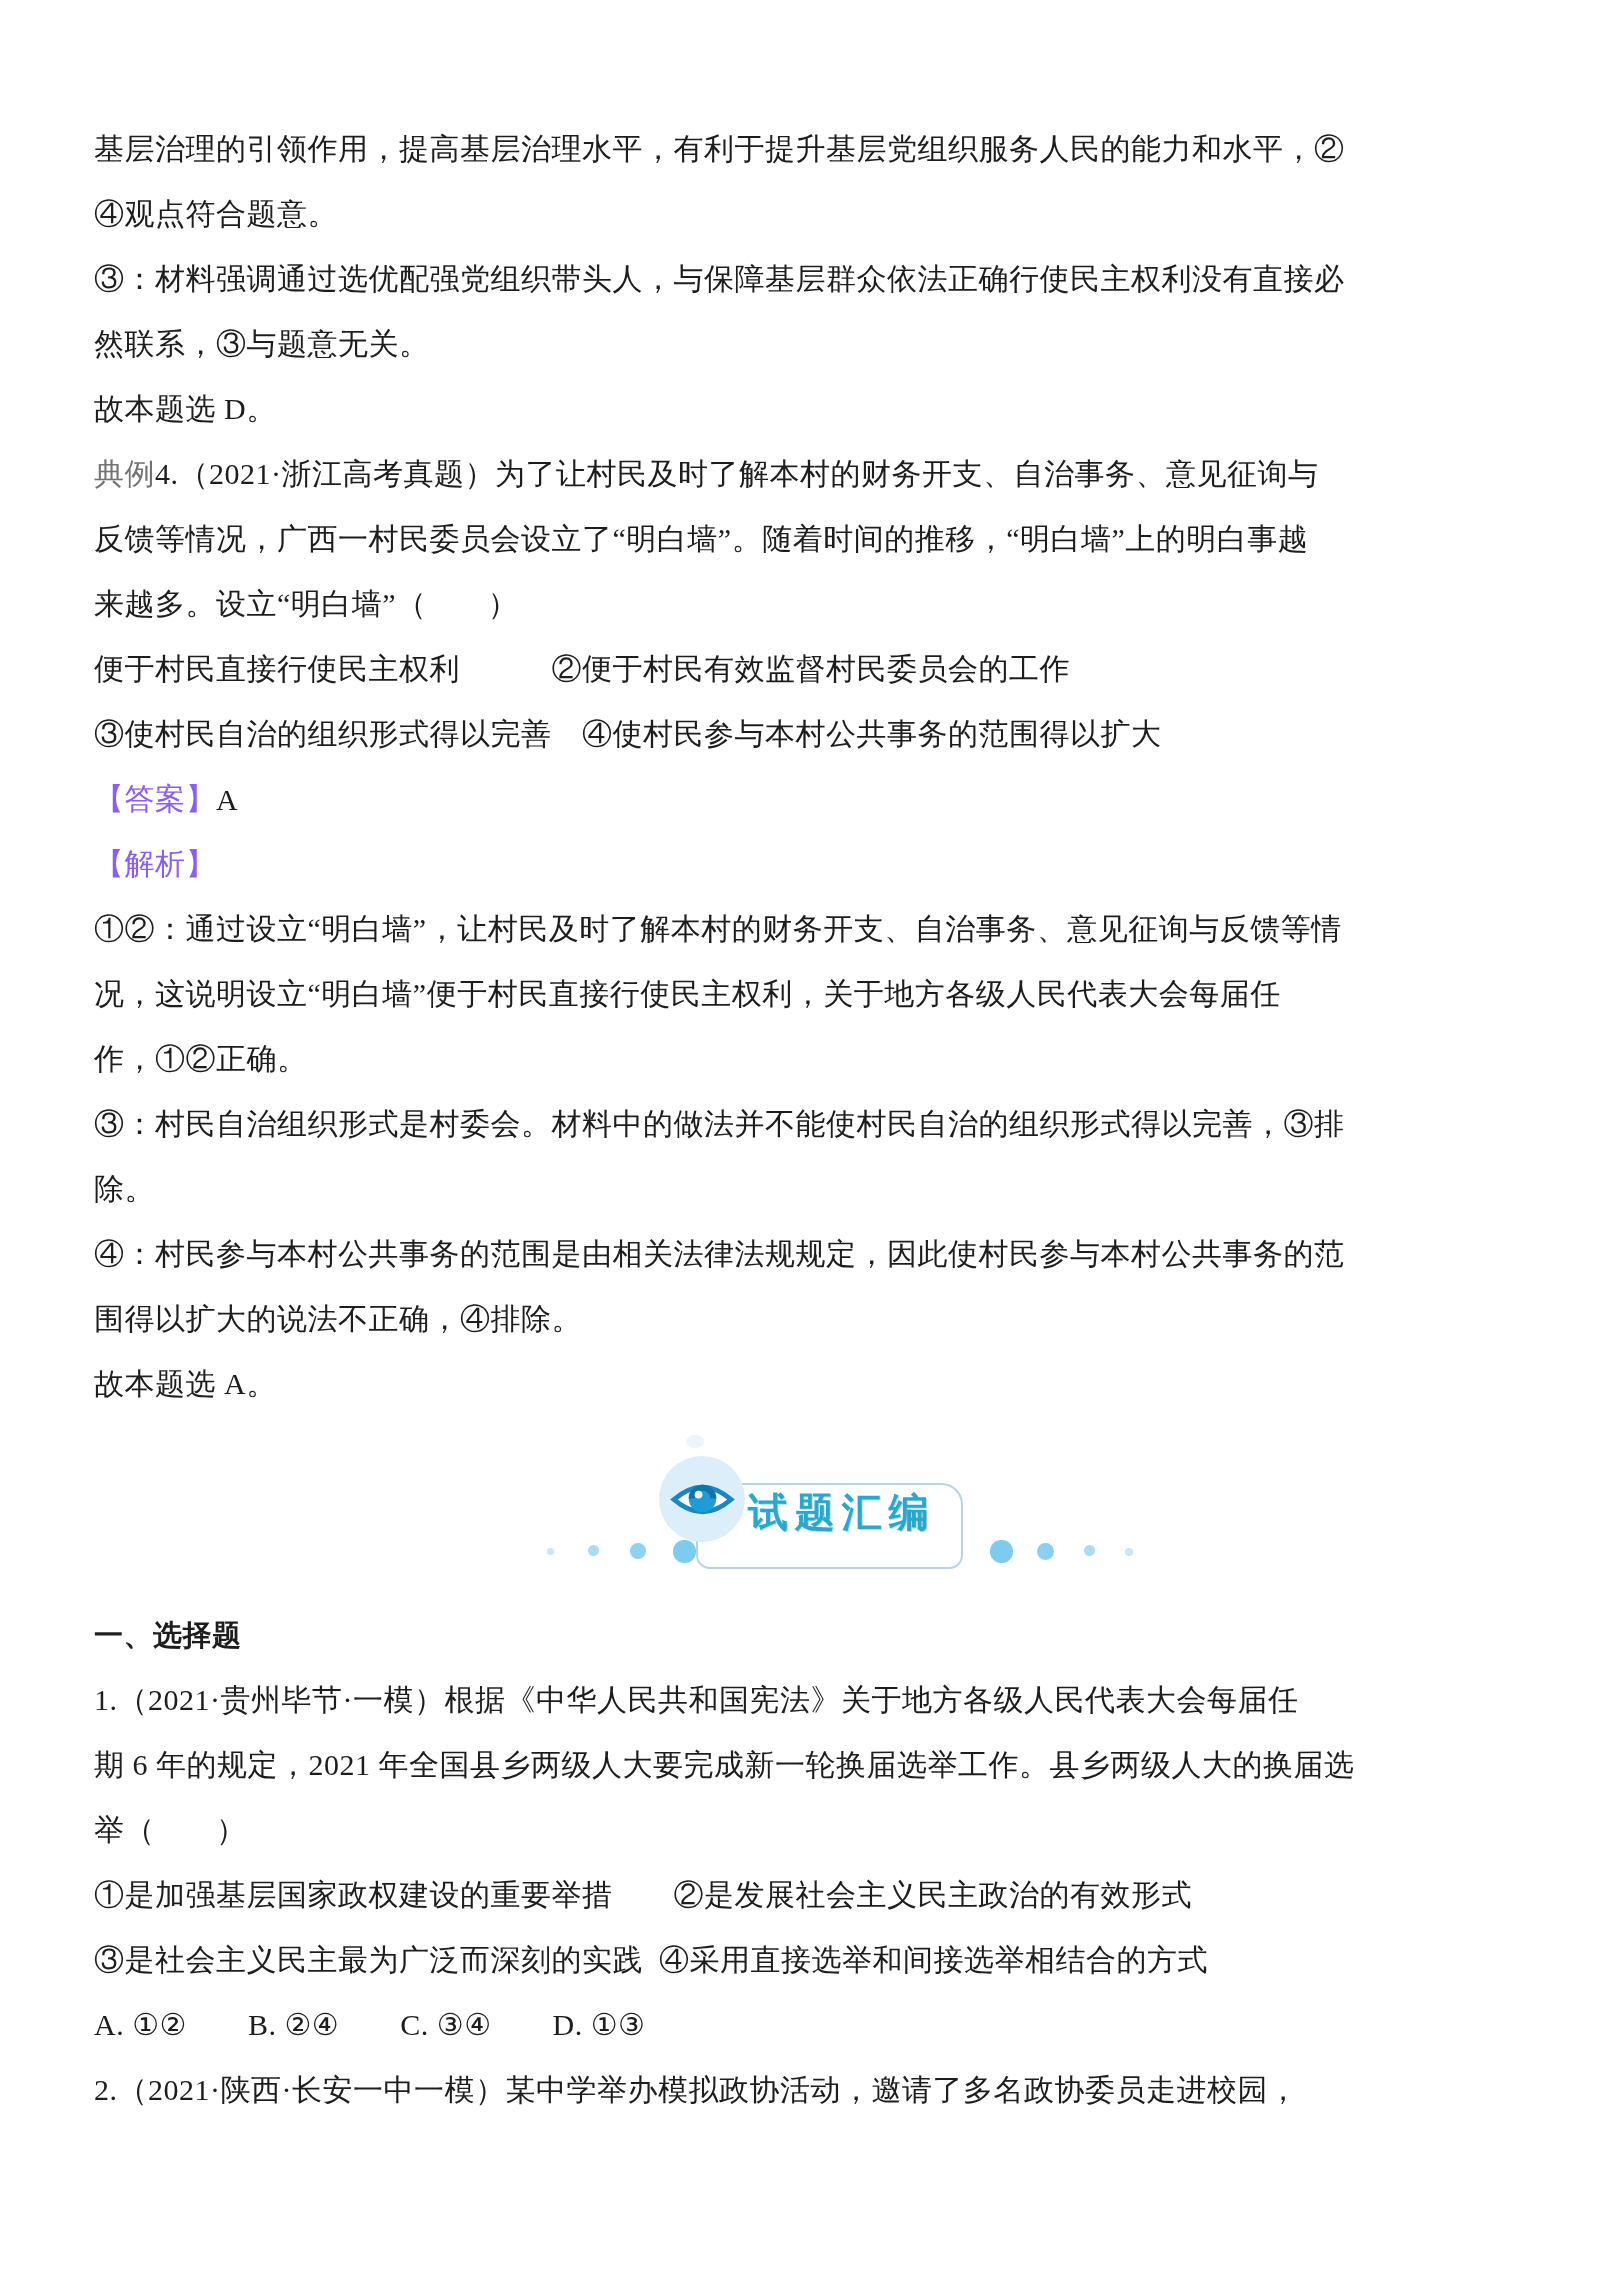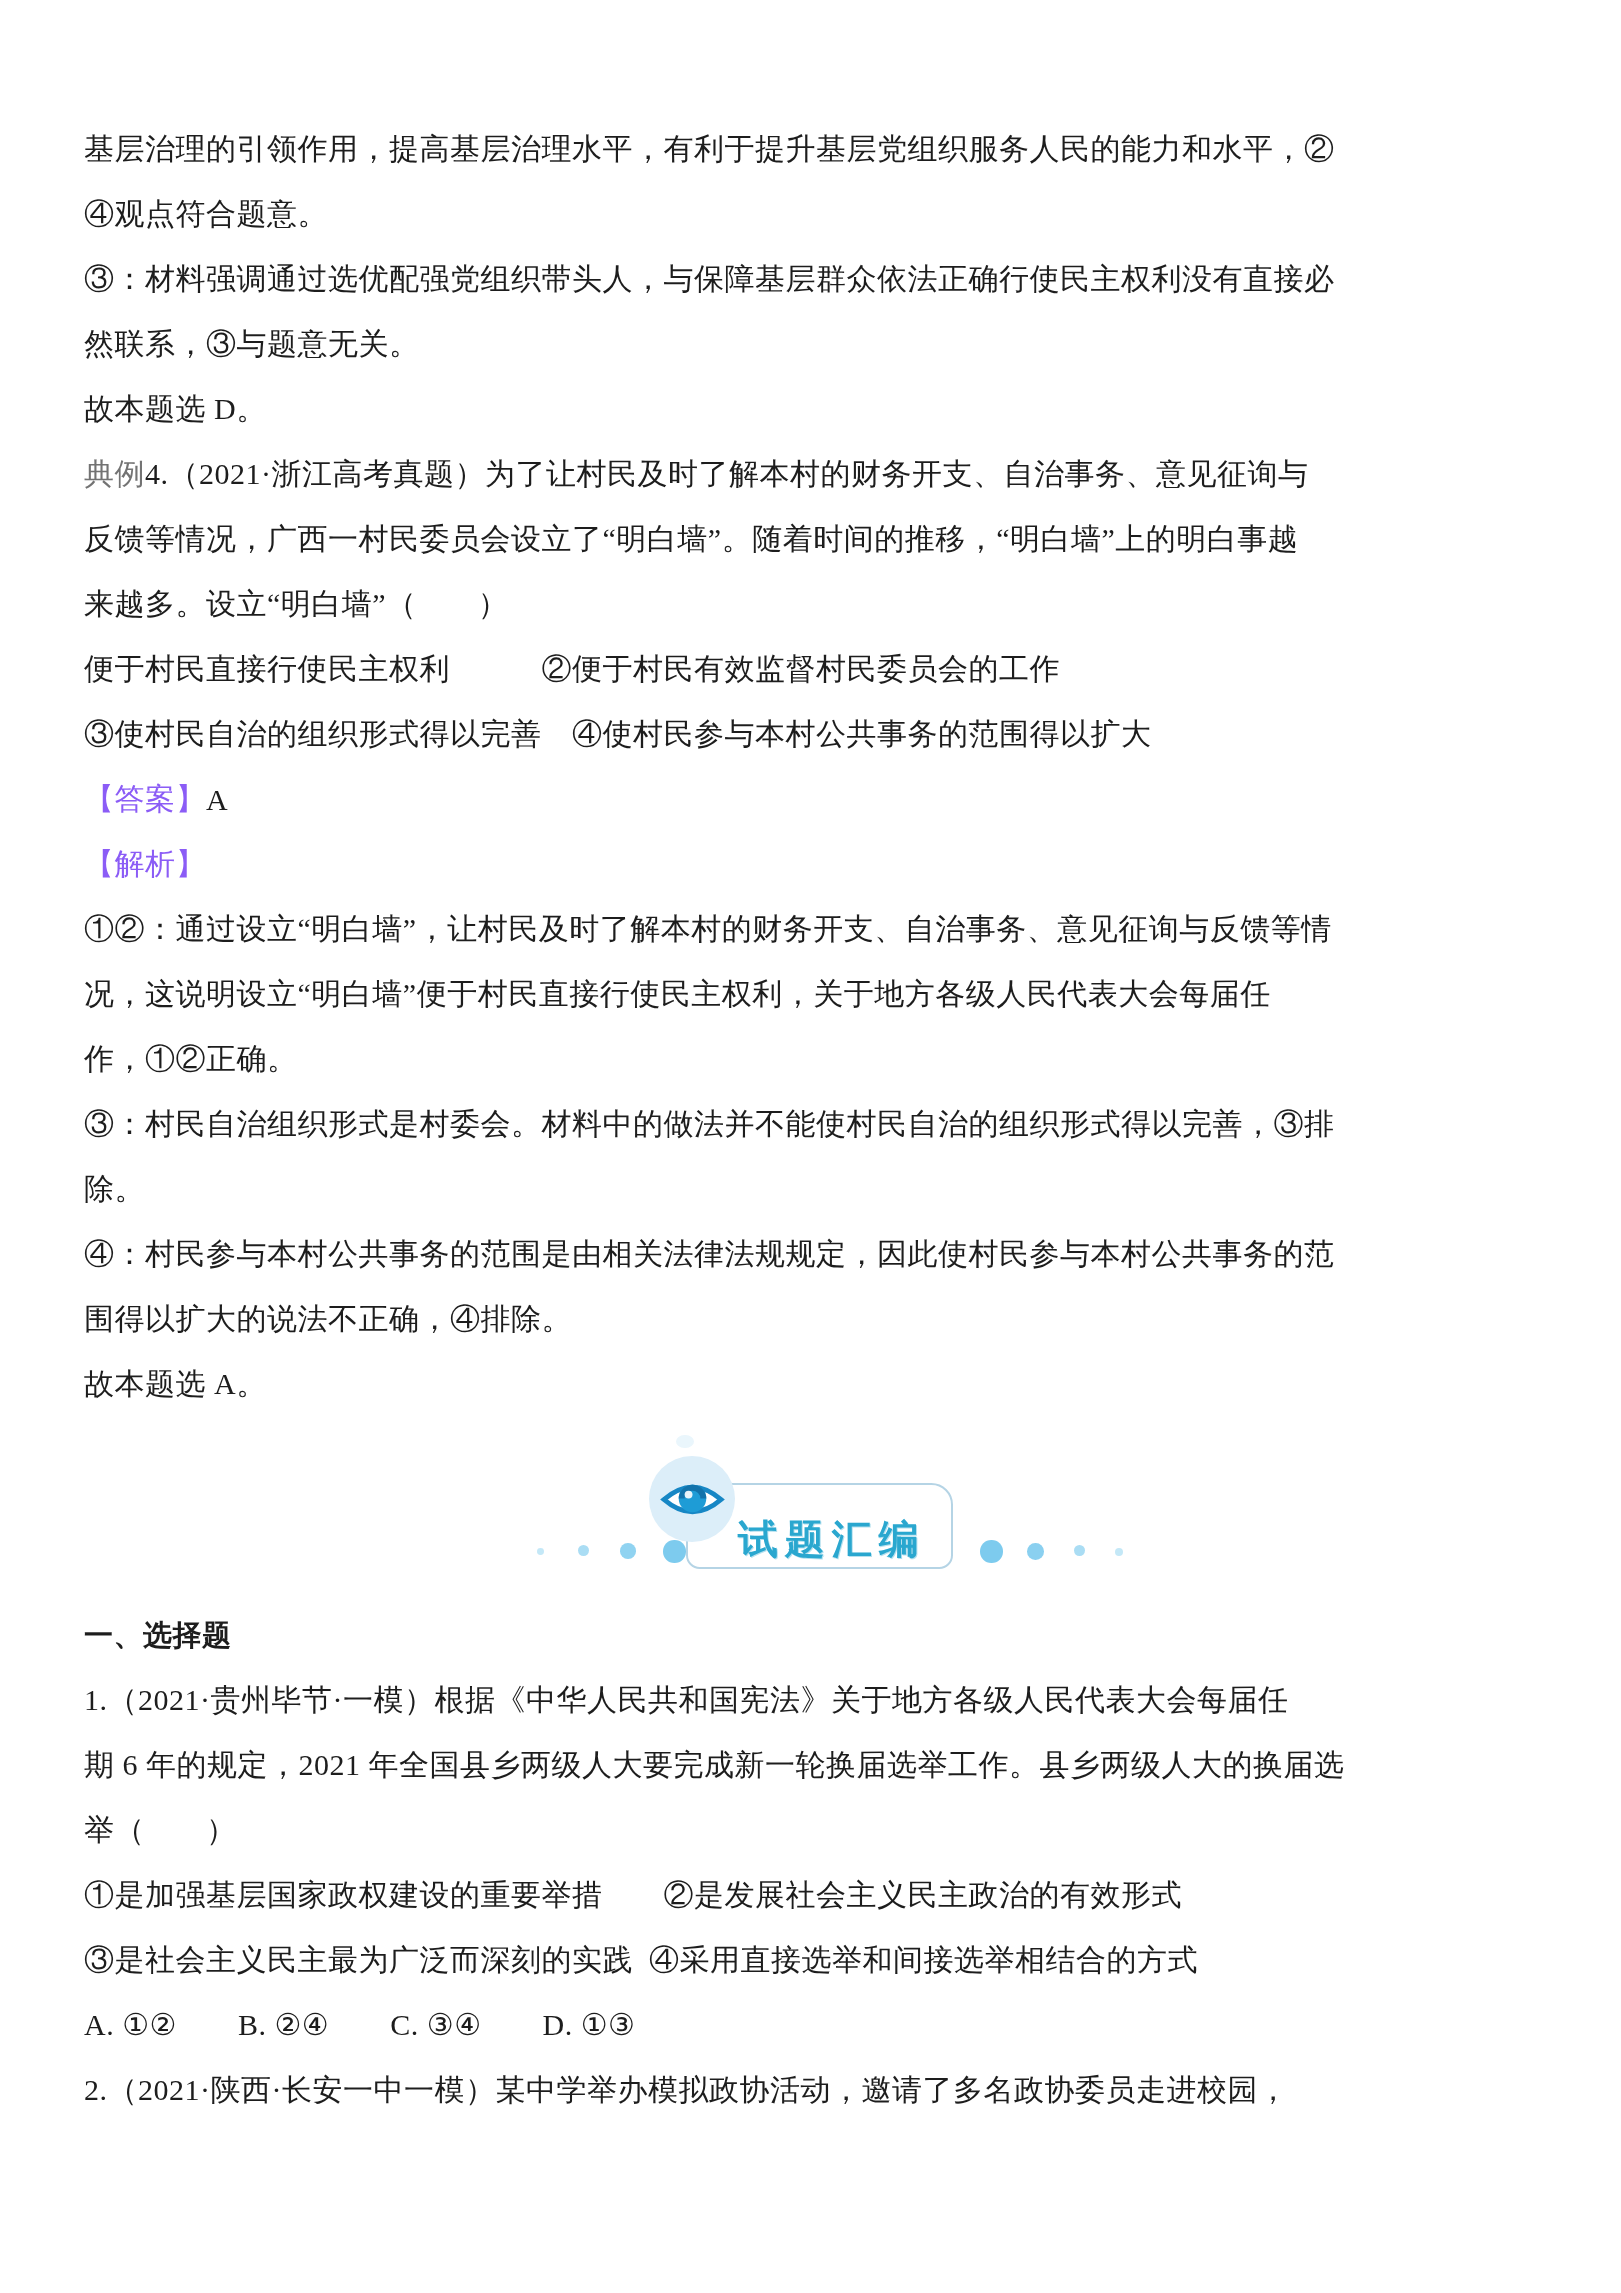--- a/index.html
+++ b/index.html
@@ -2,34 +2,34 @@
 <html><head>
 <meta charset="utf-8">
 <style>
   html,body{margin:0;padding:0;background:#e8e8e8;}
   .page{
     width:1621px;height:2294px;background:#ffffff;position:relative;
     margin:0 auto;overflow:hidden;
     font-family:"Liberation Serif","DejaVu Serif",serif;
     color:#1d1d1d;
   }
-  .content{padding:117px 84px 0 84px;}
+  .content{padding:117px 84px 0 84px;margin-left:10px;}
   .line{
     height:65px;display:flex;align-items:center;
     font-size:30px;white-space:pre;letter-spacing:0.5px;
   }
   .seg-example{color:#737373;}
   .seg-answer{color:#8b5cf6;text-align:right;}
   .line.heading span{font-weight:bold;font-family:"Liberation Sans","DejaVu Sans",sans-serif;font-size:29px;}
   
   .banner{position:relative;height:186px;margin:0 -84px;}
   .banner-box{
     position:absolute;left:686px;top:66px;width:267px;height:86px;
     background:#ffffff;border:2px solid #b5d4e5;border-radius:13.7px 21.6px 13.7px 13.7px;
-    box-sizing:border-box;display:flex;align-items:flex-end;justify-content:flex-end;
+    box-sizing:border-box;display:flex;align-items:flex-start;justify-content:flex-end;
     padding-right:25.5px;
   }
   .banner-label{
     font-family:"Liberation Sans","DejaVu Sans",sans-serif;
     font-weight:bold;font-size:40px;color:#2aa7cf;letter-spacing:6.9px;
     text-shadow:1px 1px 0 rgba(42,167,207,0.35);
   }
   .eye-halo{
     position:absolute;left:649px;top:39px;width:86px;height:86px;border-radius:50%;
     background:#dceef9;display:flex;align-items:center;justify-content:center;

